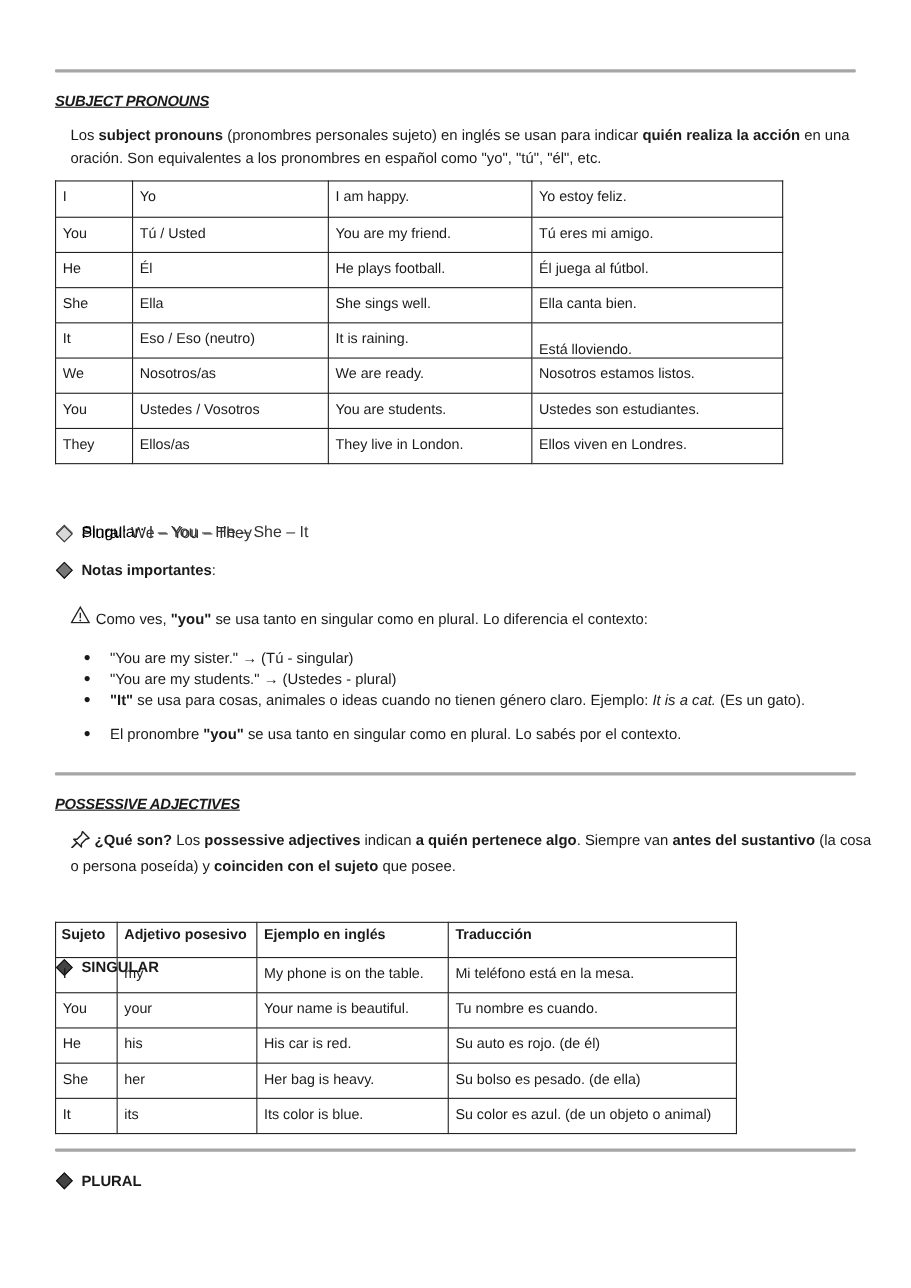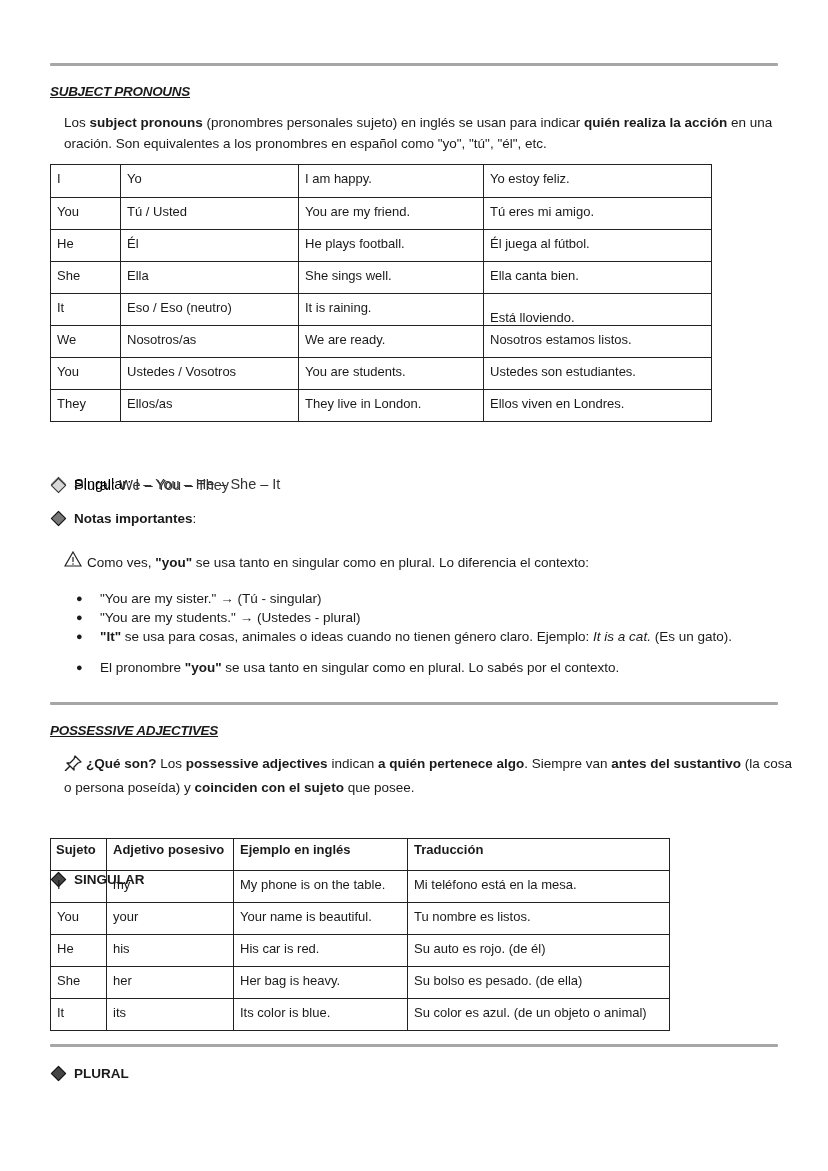--- a/index.html
+++ b/index.html
@@ -181,21 +181,21 @@
   <tr>
     <td style="height:32px;padding-top:6px">I</td>
     <td style="padding-top:6px">my</td>
     <td style="padding-top:6px">My phone is on the table.</td>
     <td style="padding-top:6px">Mi teléfono está en la mesa.</td>
   </tr>
   <tr>
     <td style="height:32px;padding-top:6px">You</td>
     <td style="padding-top:6px">your</td>
     <td style="padding-top:6px">Your name is beautiful.</td>
-    <td style="padding-top:6px">Tu nombre es listos.</td>
+    <td style="padding-top:6px">Tu nombre es cuando.</td>
   </tr>
   <tr>
     <td style="height:32px;padding-top:6px">He</td>
     <td style="padding-top:6px">his</td>
     <td style="padding-top:6px">His car is red.</td>
     <td style="padding-top:6px">Su auto es rojo. (de él)</td>
   </tr>
   <tr>
     <td style="height:32px;padding-top:6px">She</td>
     <td style="padding-top:6px">her</td>

